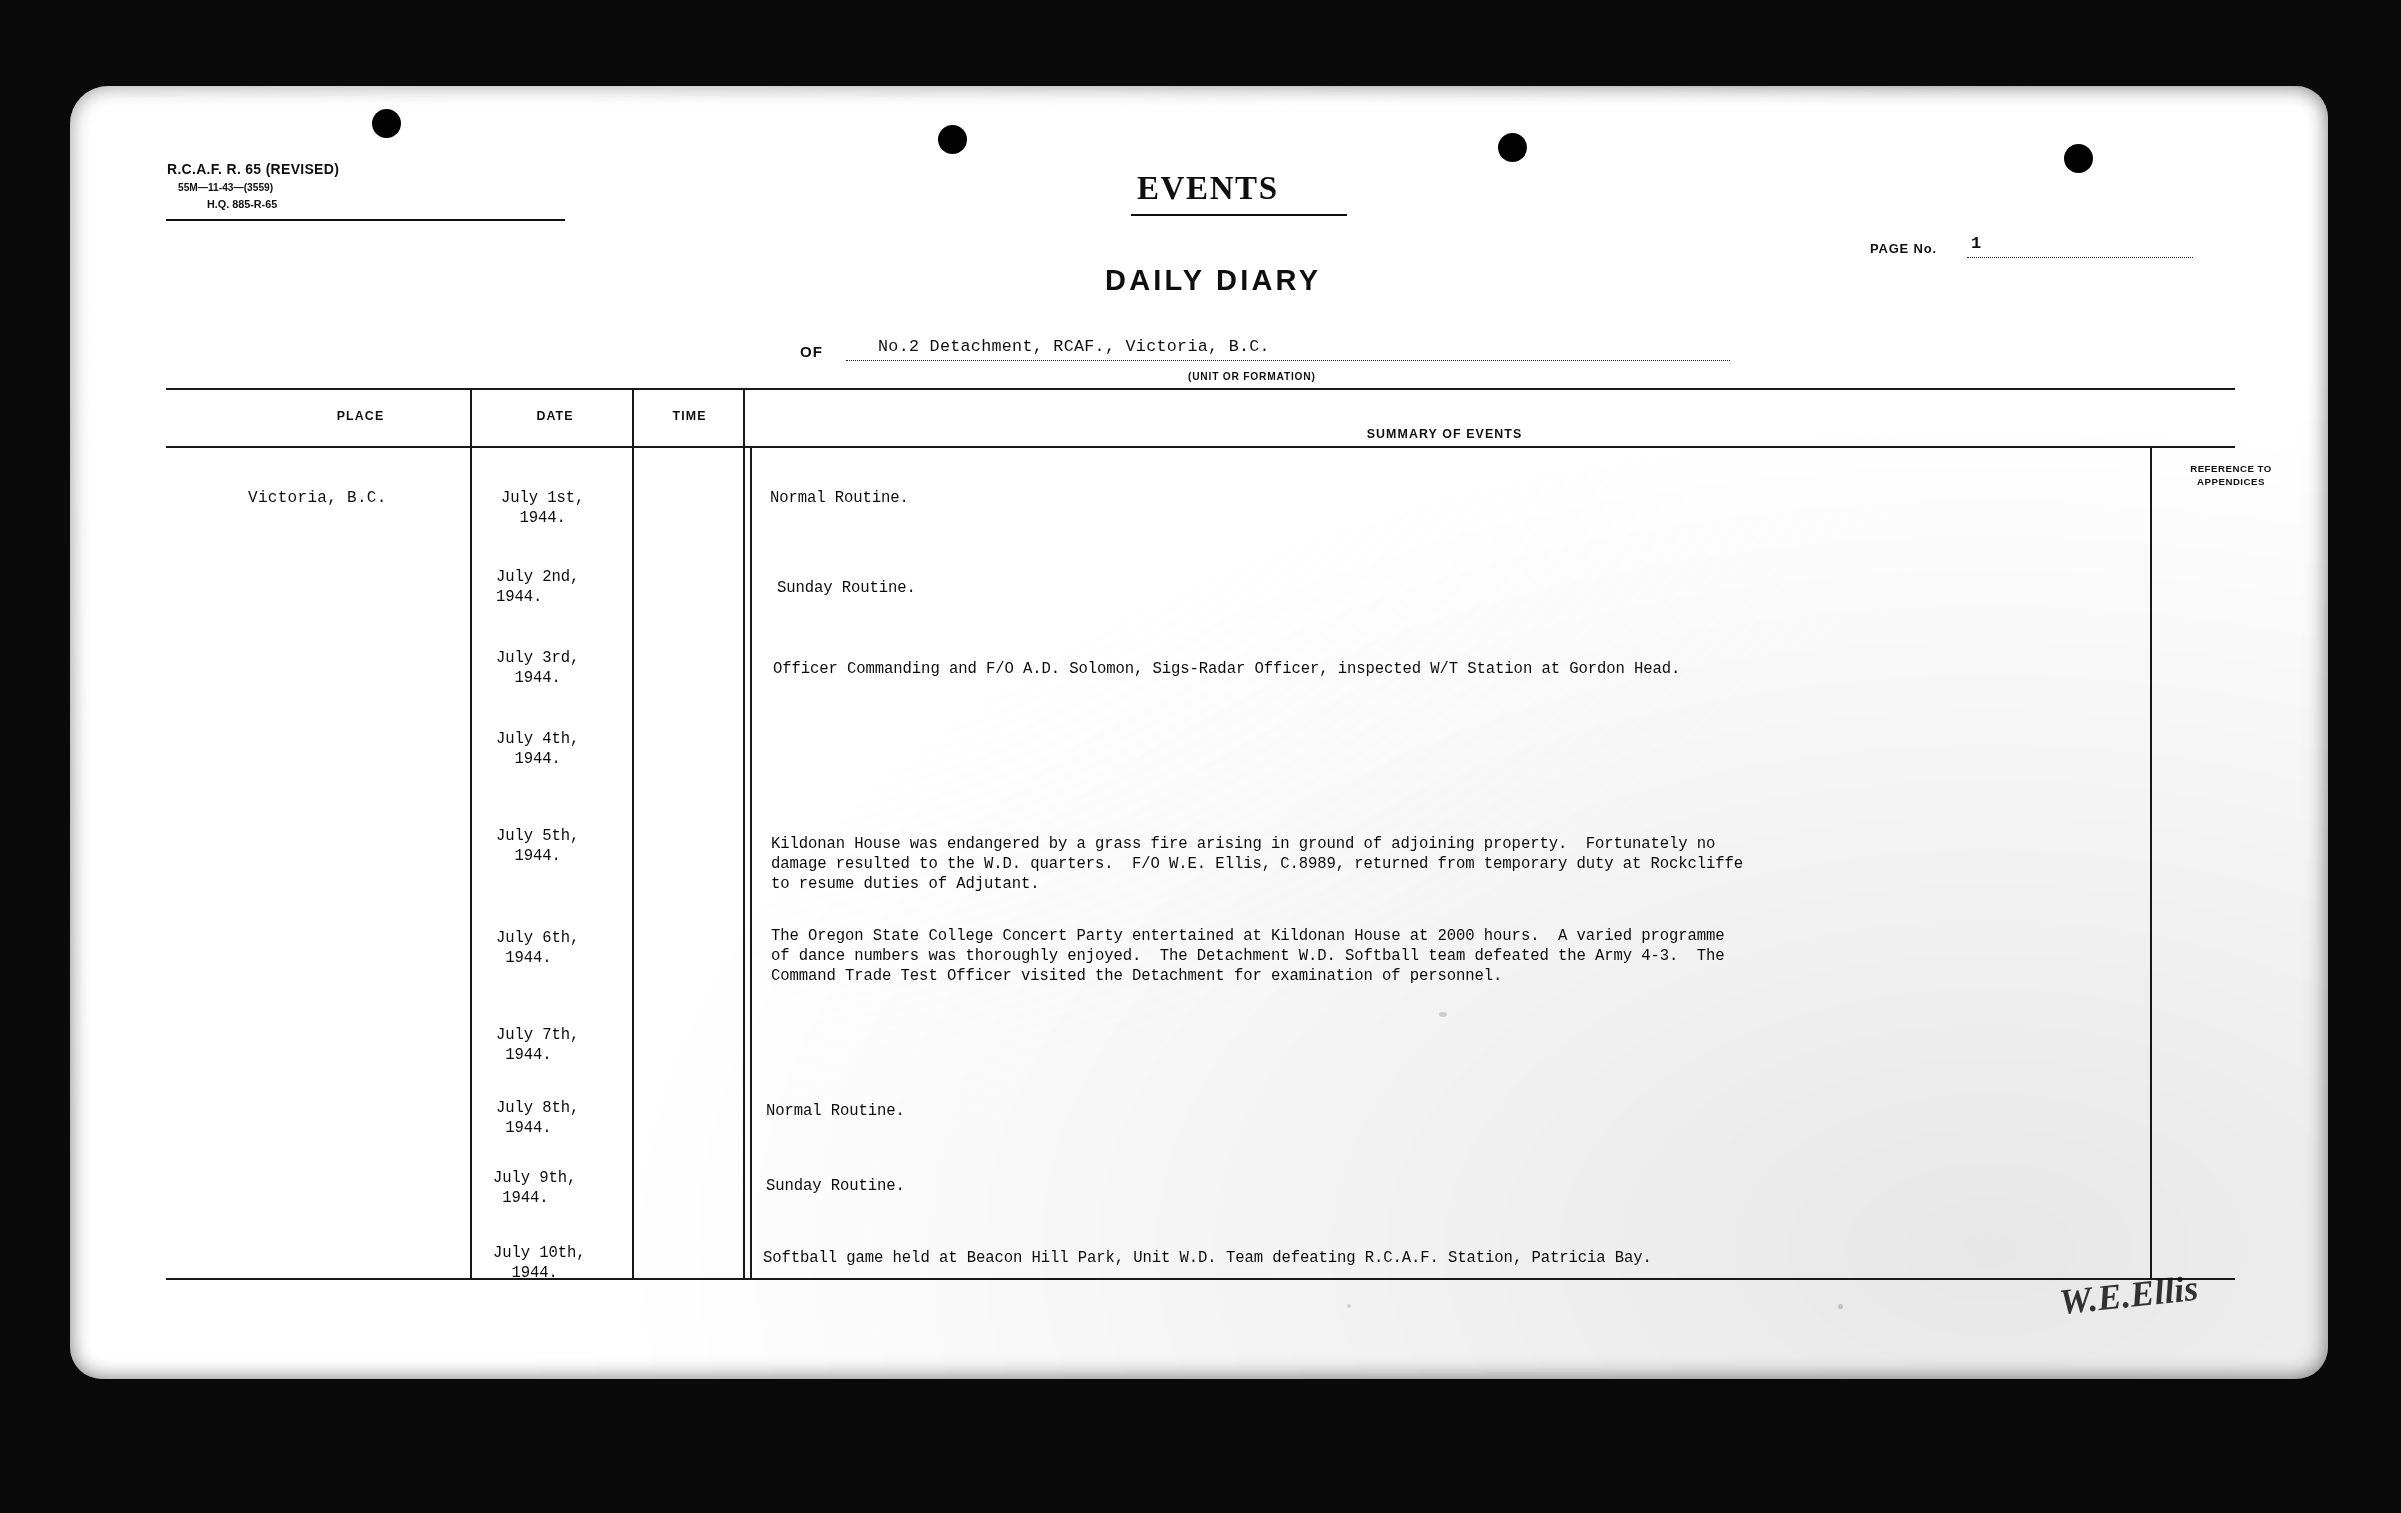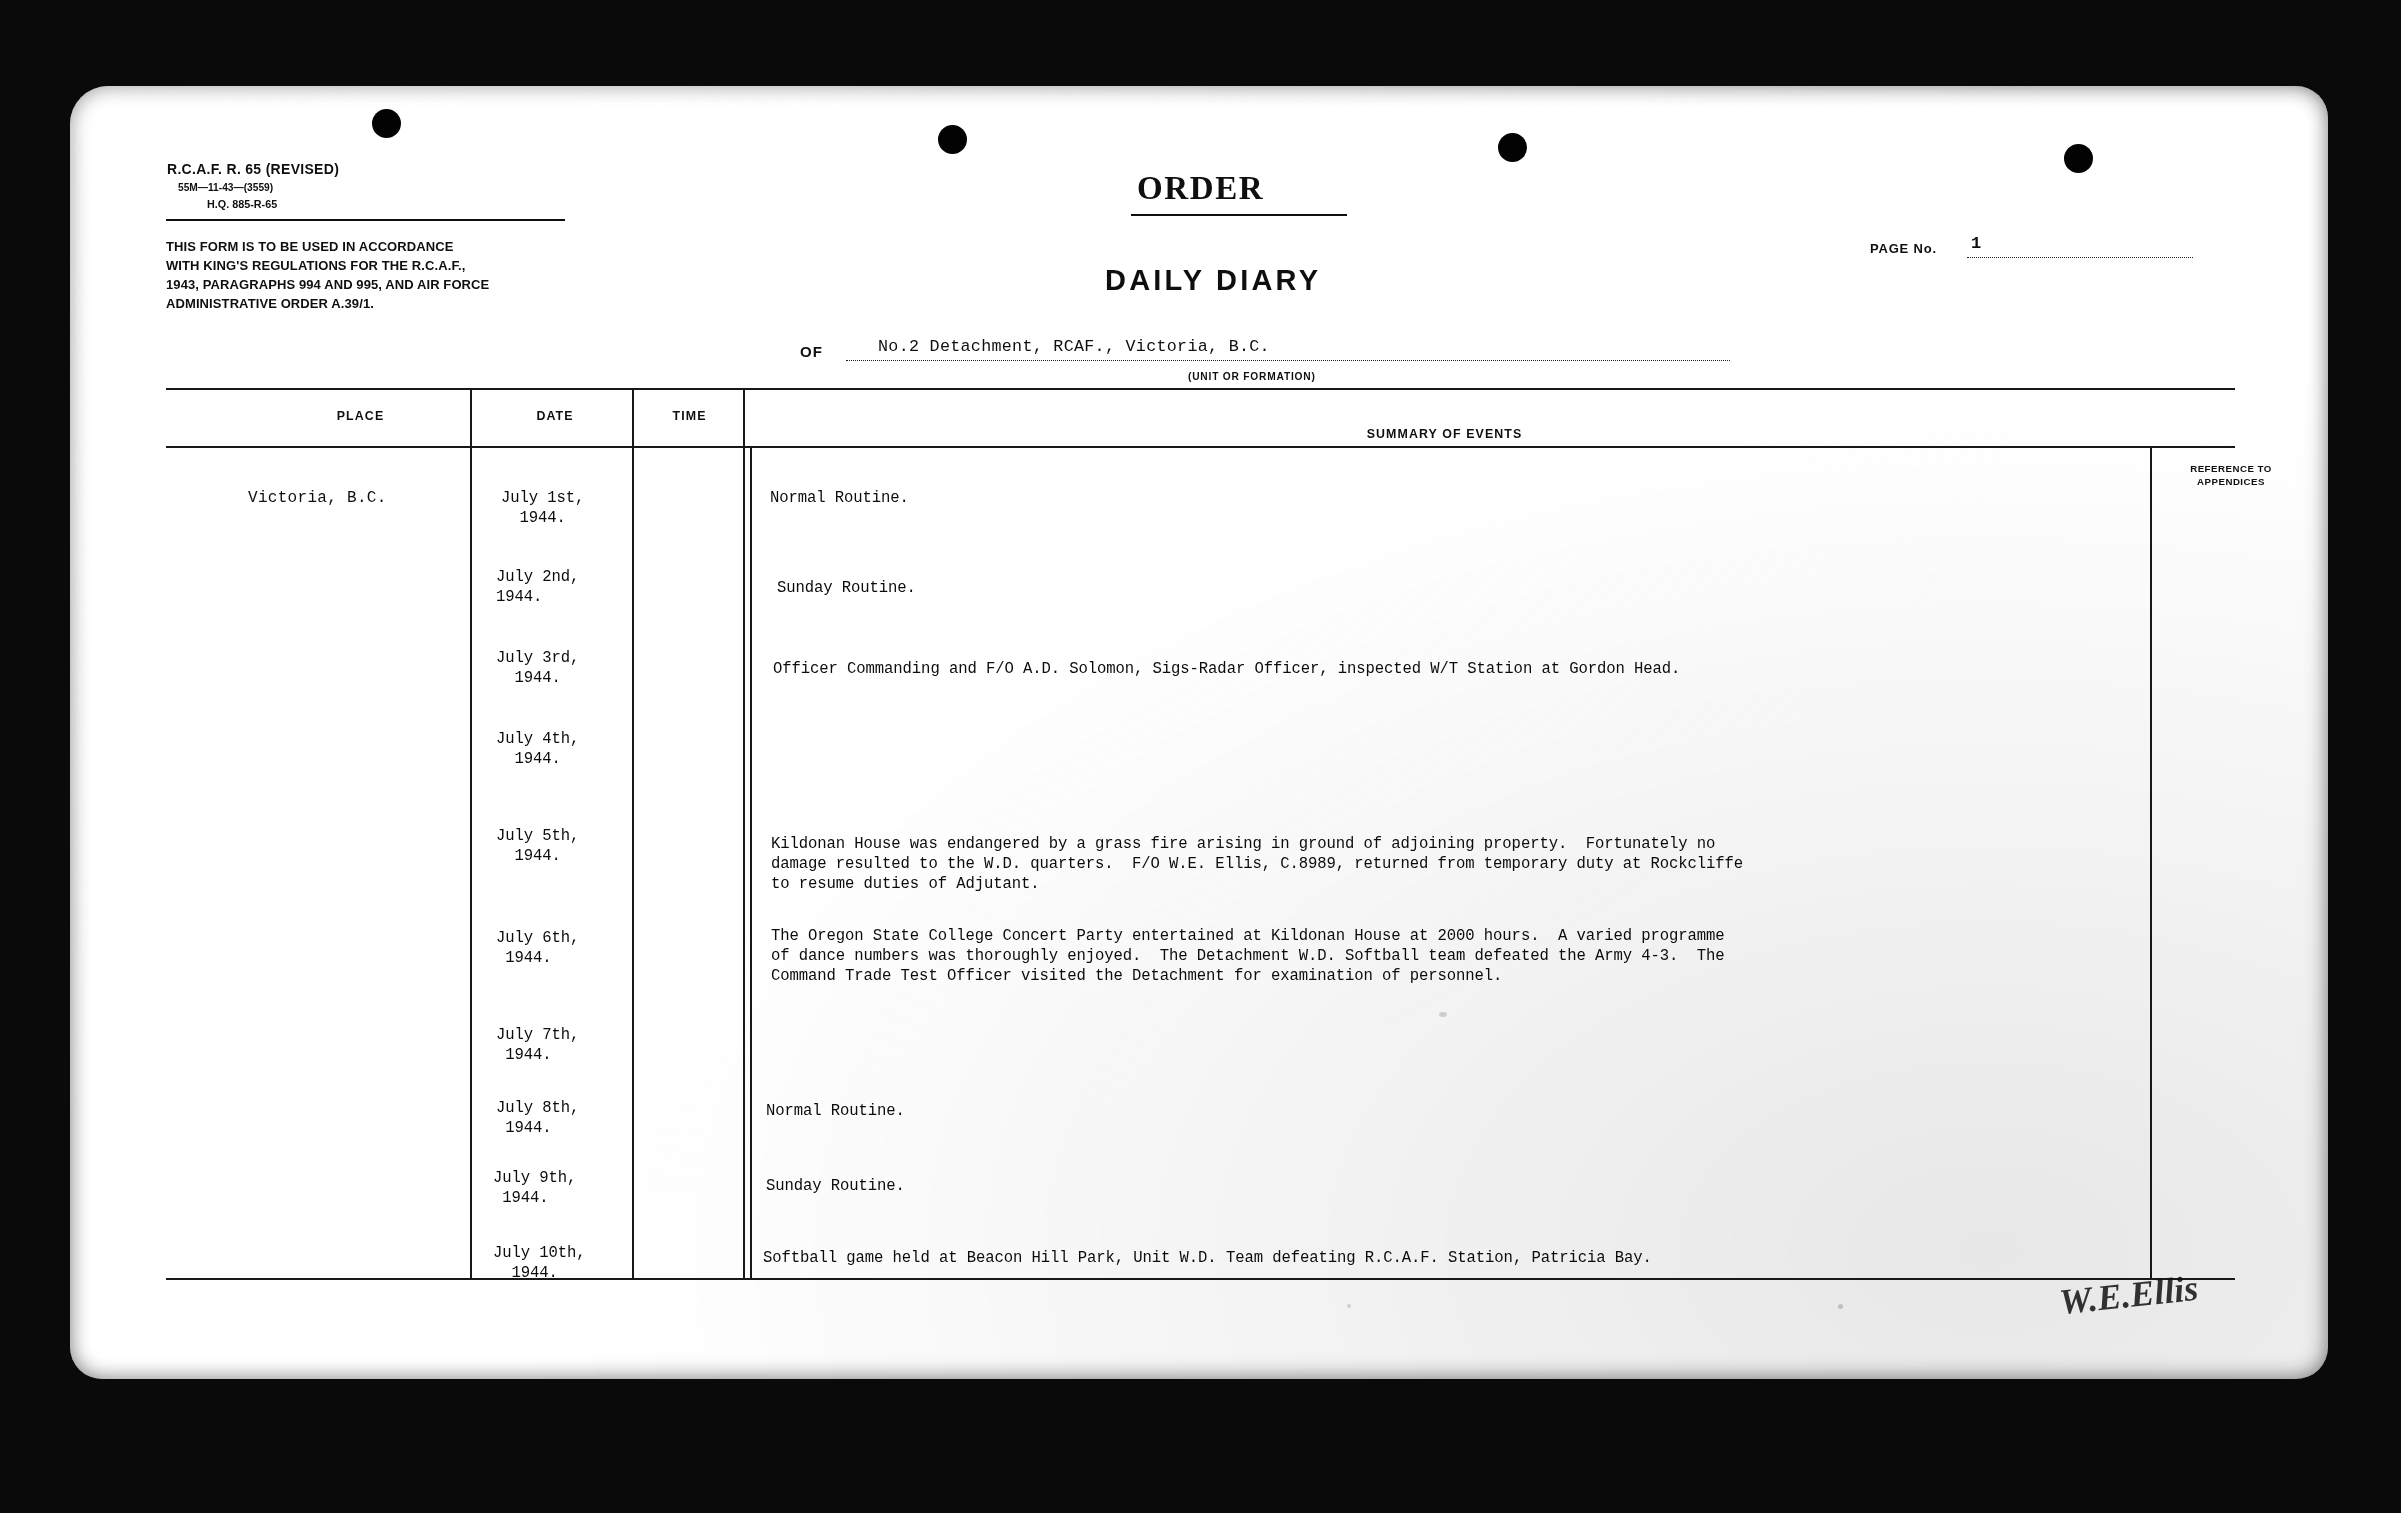--- a/index.html
+++ b/index.html
@@ -73,26 +73,22 @@
   <div class="hole" style="left:302px;top:22.6px;"></div>
   <div class="hole" style="left:868px;top:39px;"></div>
   <div class="hole" style="left:1428px;top:47px;"></div>
   <div class="hole" style="left:1994px;top:58px;"></div>
 
   <div class="t form-code" style="left:97px;top:75px;">R.C.A.F. R. 65 (REVISED)</div>
   <div class="t form-code2" style="left:108px;top:96px;">55M—11-43—(3559)</div>
   <div class="t form-code3" style="left:114px;top:112px;margin-left:23px;">H.Q. 885-R-65</div>
   <div class="rule" style="left:96px;top:133px;width:399px;height:1.6px;"></div>
 
-  <div class="t note" style="left:96px;top:152px;width:463px;">THIS FORM IS TO BE USED IN ACCORDANCE
-WITH KING'S REGULATIONS FOR THE R.C.A.F.,
-1943, PARAGRAPHS 994 AND 995, AND AIR FORCE
-ADMINISTRATIVE ORDER A.39/1.</div>
 
-  <div class="t secret" style="left:1067px;top:84px;">ORDER</div>
+  <div class="t secret" style="left:1067px;top:84px;">EVENTS</div>
   <div class="secret-underline" style="left:1061px;top:128px;width:216px;"></div>
 
   <div class="t title" style="left:1035px;top:178px;">DAILY DIARY</div>
 
   <div class="t of" style="left:730px;top:257px;">OF</div>
   <div class="t unitval" style="left:808px;top:251px;">No.2 Detachment, RCAF., Victoria, B.C.</div>
   <div class="dots" style="left:776px;top:274px;width:884px;"></div>
   <div class="t subcap" style="left:1118px;top:285px;">(UNIT OR FORMATION)</div>
 
   <div class="t pageno" style="left:1800px;top:155px;">PAGE No.</div>

